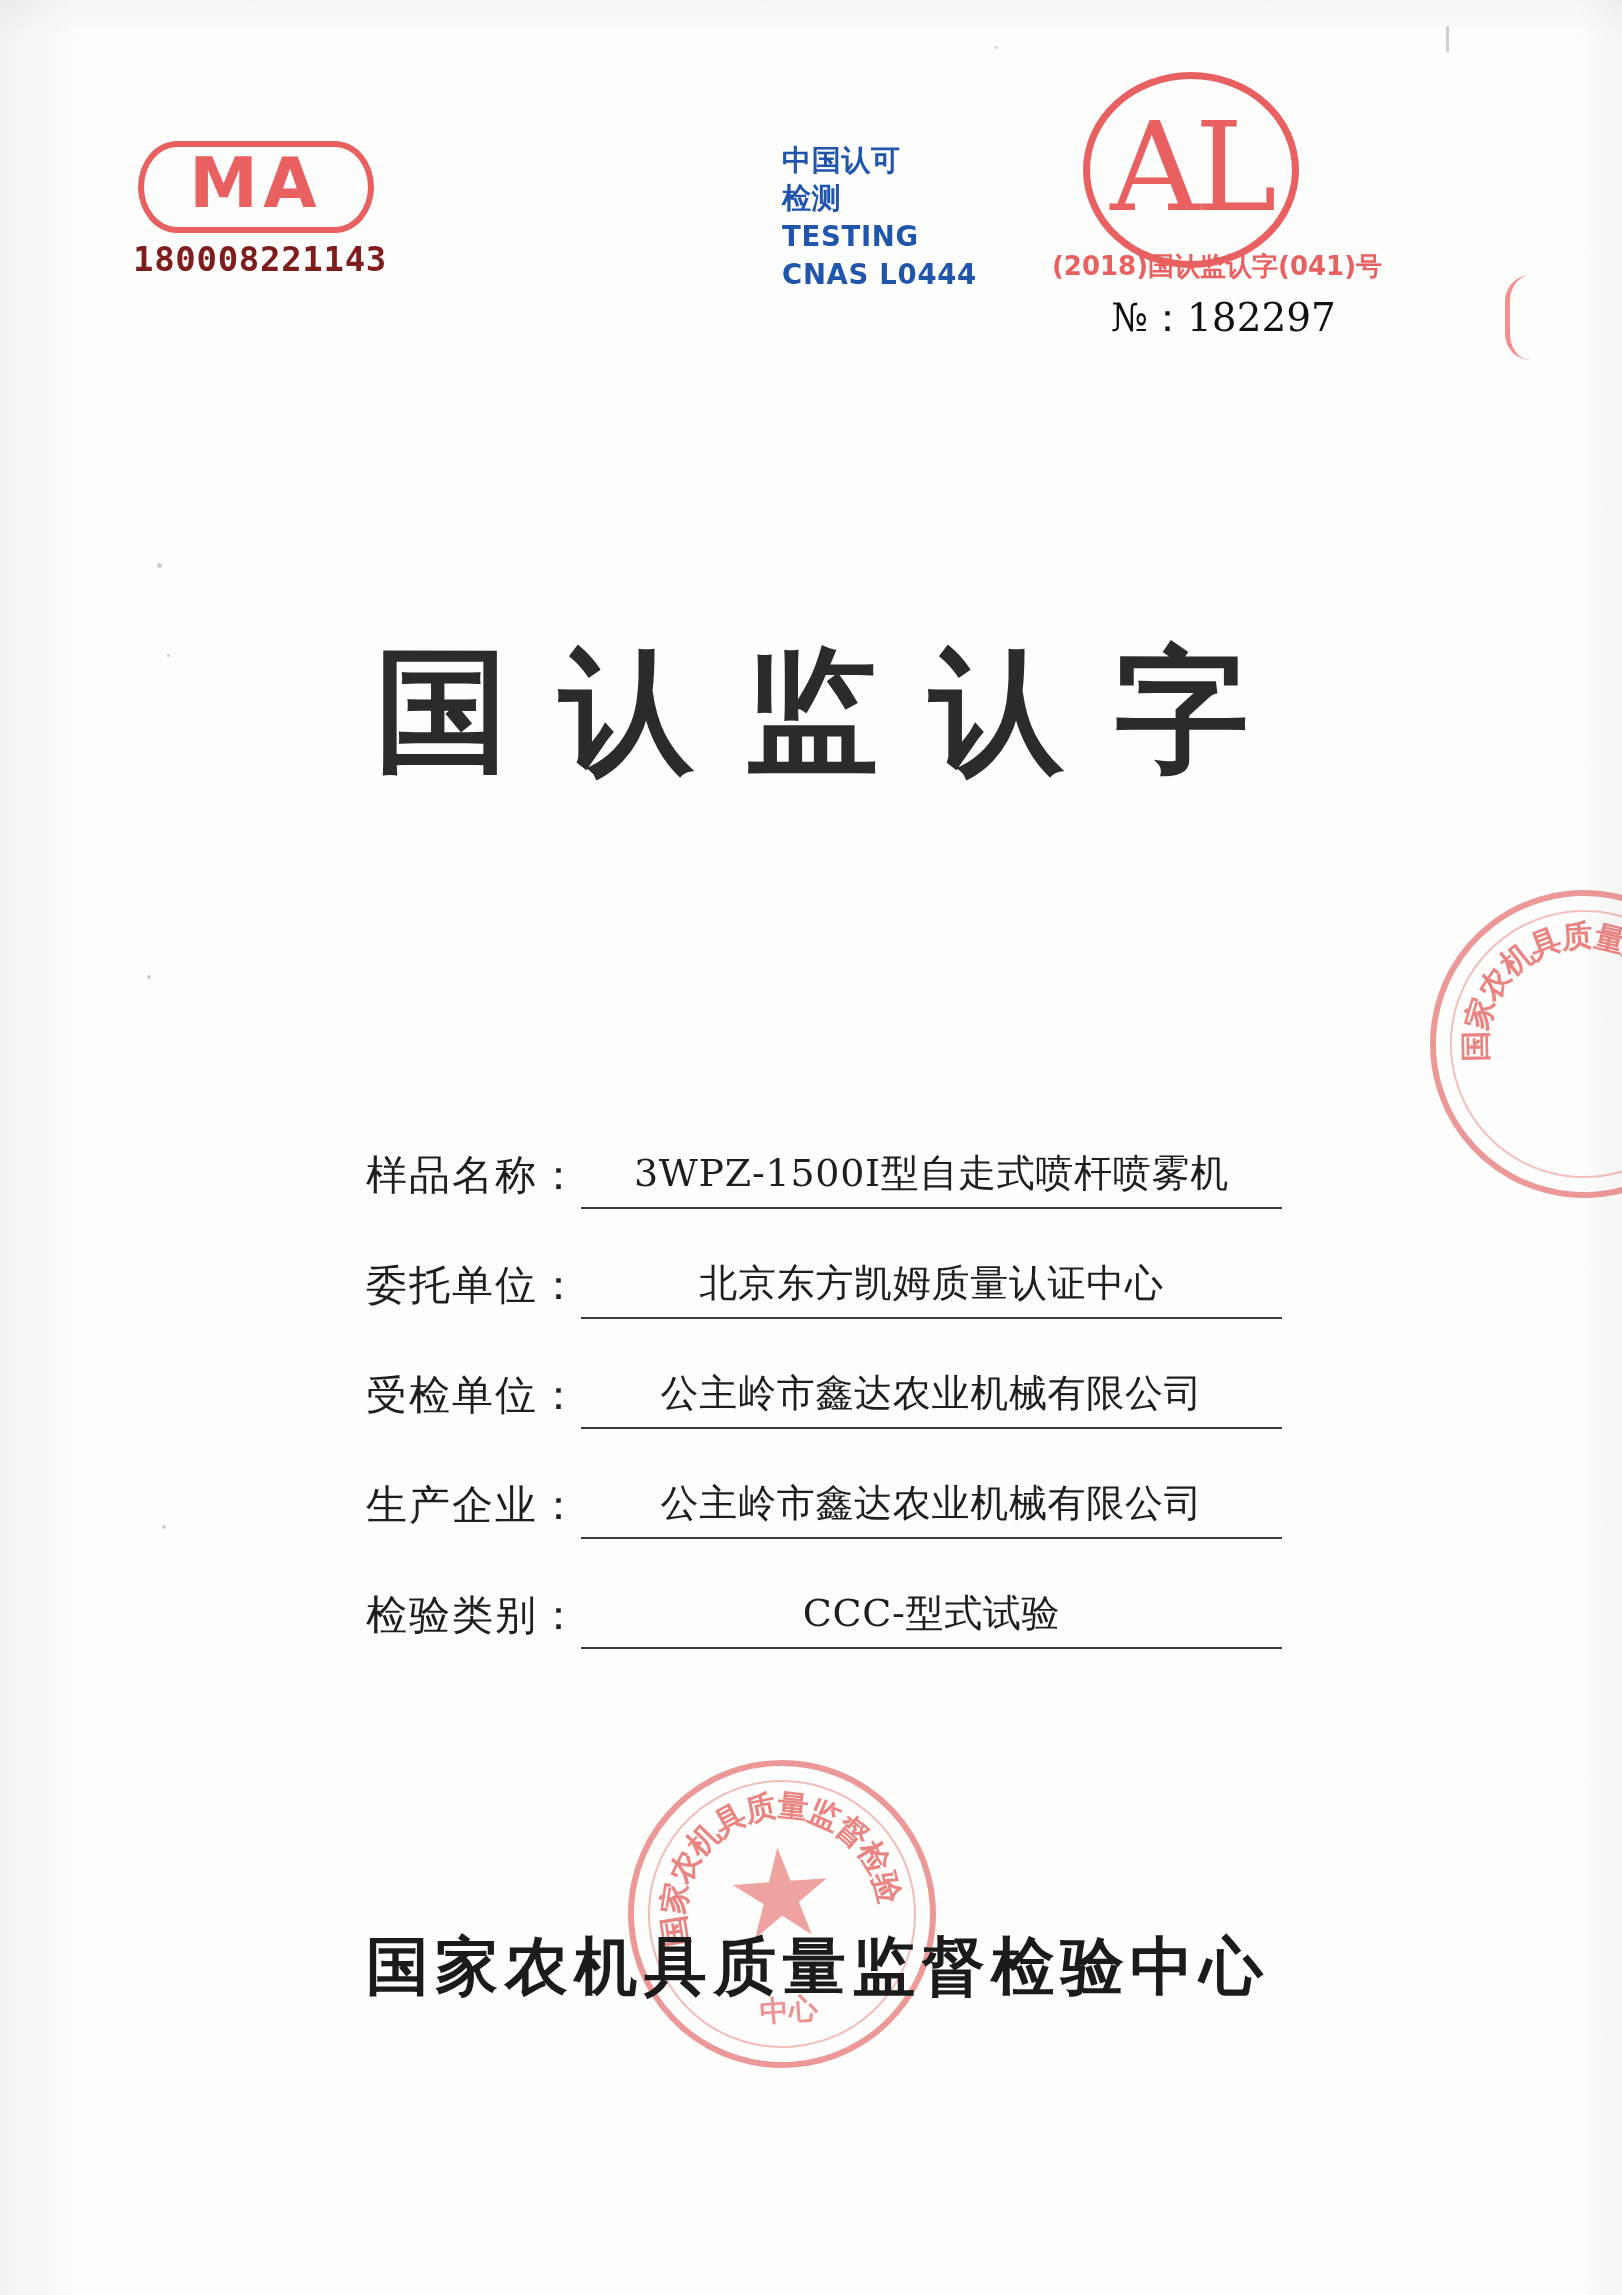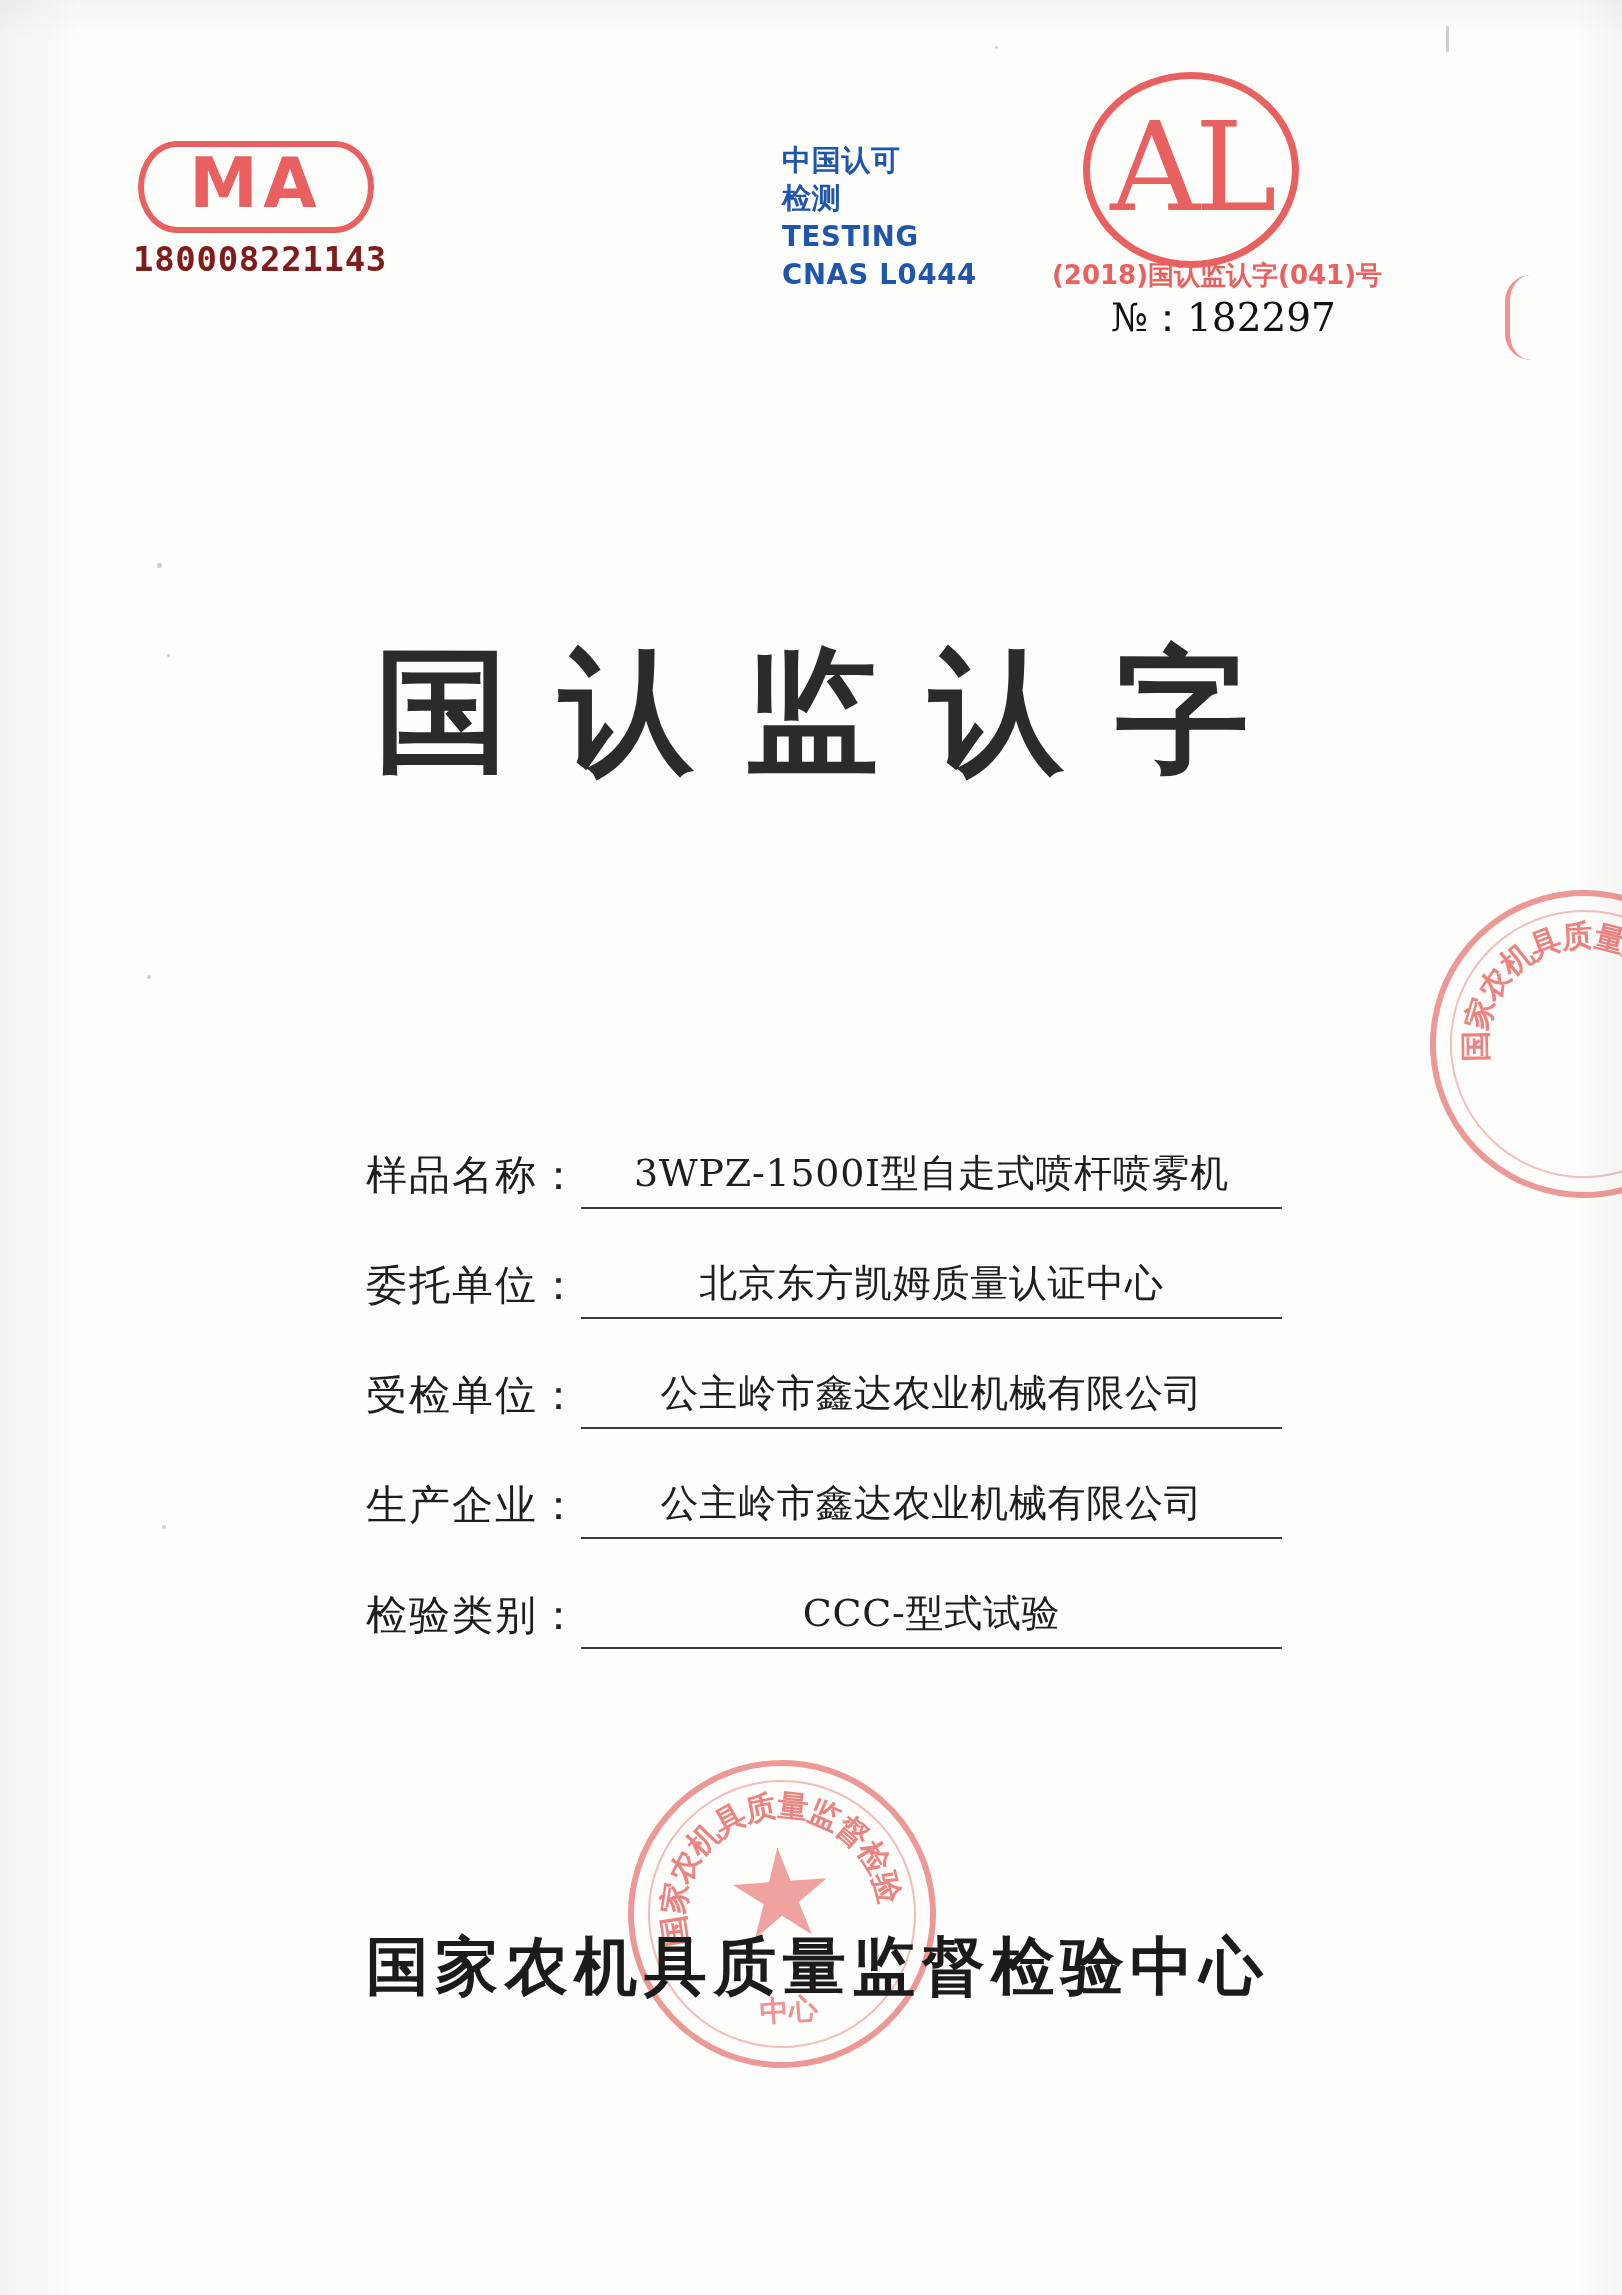--- a/index.html
+++ b/index.html
@@ -162,21 +162,21 @@
     line-height: 190px;
     text-align: center;
     font-family: "DejaVu Serif", serif;
     font-weight: normal;
     font-size: 124px;
     color: #e8605f;
     letter-spacing: -5.2px;
   }
   .al-sub {
     position: absolute;
-    left: 0; top: 186px;
+    left: 0; top: 177px;
     width: 340px;
     text-align: center;
     font-size: 26px;
     font-weight: bold;
     color: #e8605f;
     white-space: nowrap;
   }
   .al-no {
     position: absolute;
     left: 13px; top: 219px;

